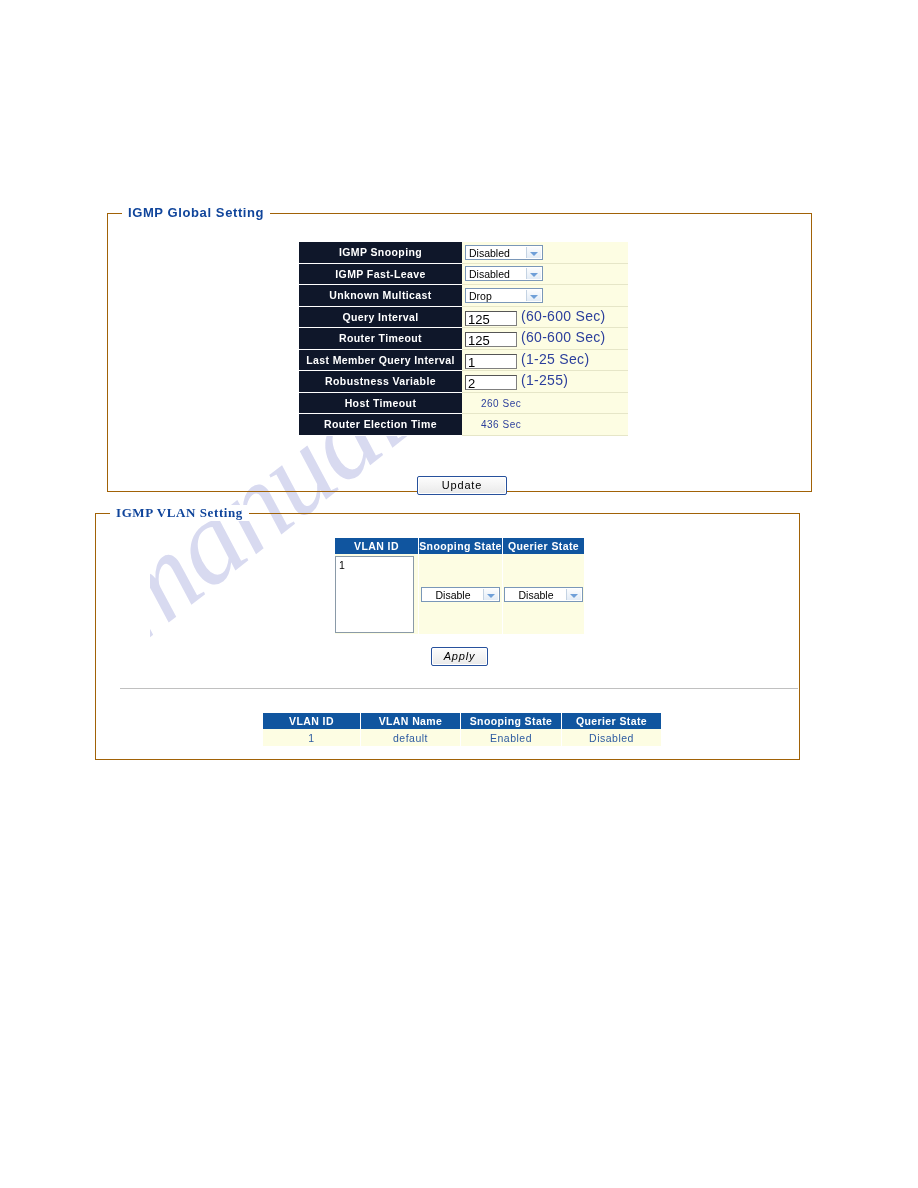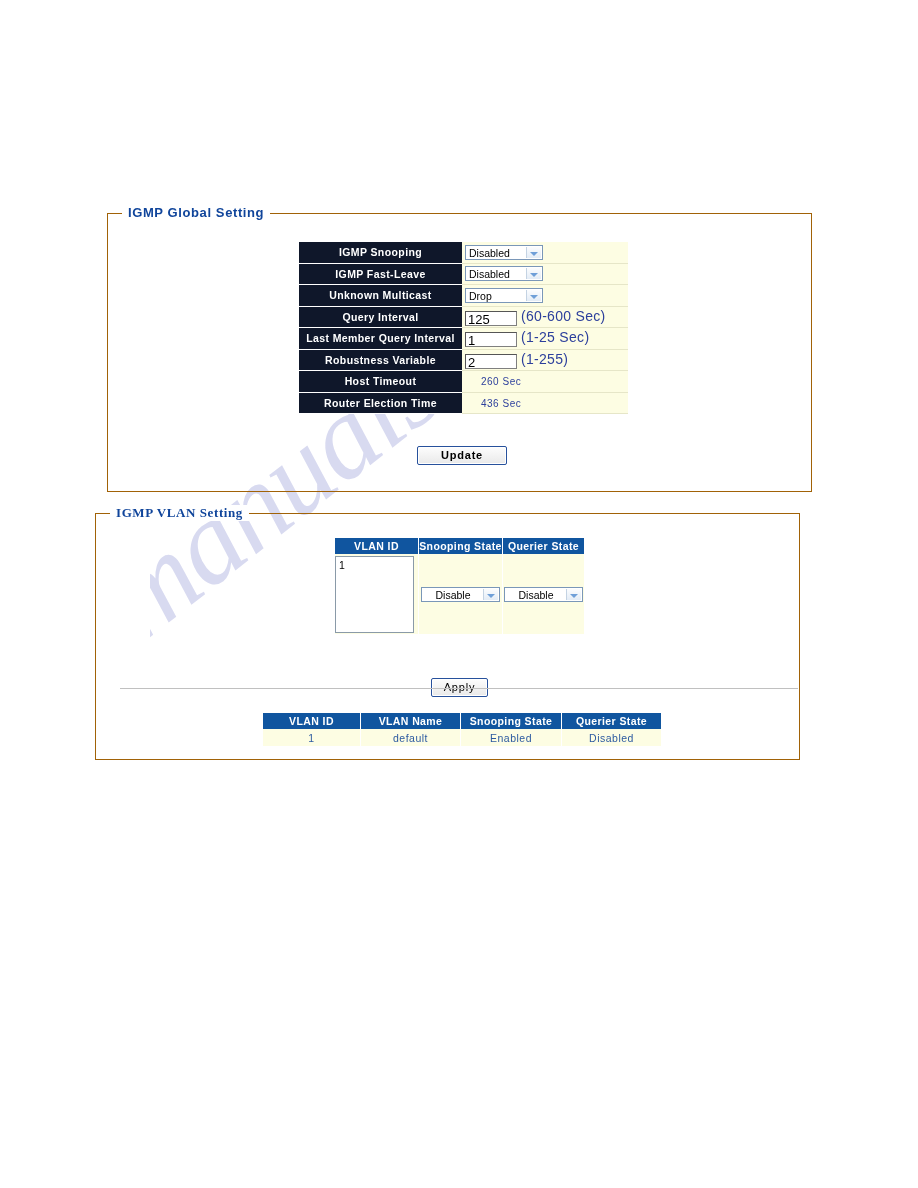--- a/index.html
+++ b/index.html
@@ -170,22 +170,22 @@
     border-radius: 2px;
     font-size: 11px;
     color: #000000;
     text-align: center;
     letter-spacing: .8px;
     box-shadow: inset 0 0 0 1px #ffffff;
     z-index: 3;
     cursor: pointer;
     font-family: "Liberation Sans", sans-serif;
   }
-  #update-button { left: 417px; top: 446px; width: 88px; height: 17px; line-height: 16px; font-weight: bold; }
-  #apply-button  { left: 431px; top: 678px; width: 55px; height: 17px; line-height: 16px; }
+  #update-button { left: 417px; top: 476px; width: 88px; height: 17px; line-height: 16px; }
+  #apply-button  { left: 431px; top: 647px; width: 55px; height: 17px; line-height: 16px; font-style: italic; }
 
   
   #vlan-table { left: 335px; top: 538px; }
   #vlan-table th {
     background: #10559f;
     color: #ffffff;
     font-weight: bold;
     font-size: 10.5px;
     letter-spacing: .4px;
     text-align: center;
@@ -289,20 +289,26 @@
         </span>
       </td>
     </tr>
     <tr>
       <td class="lbl">Query Interval</td>
       <td class="val">
         <span class="xp-input" style="width:52px">125</span><span class="hint">(60-600 Sec)</span>
       </td>
     </tr>
     <tr>
+      <td class="lbl">Router Timeout</td>
+      <td class="val">
+        <span class="xp-input" style="width:52px">125</span><span class="hint">(60-600 Sec)</span>
+      </td>
+    </tr>
+    <tr>
       <td class="lbl">Last Member Query Interval</td>
       <td class="val">
         <span class="xp-input" style="width:52px">1</span><span class="hint">(1-25 Sec)</span>
       </td>
     </tr>
     <tr>
       <td class="lbl">Robustness Variable</td>
       <td class="val">
         <span class="xp-input" style="width:52px">2</span><span class="hint">(1-255)</span>
       </td>

